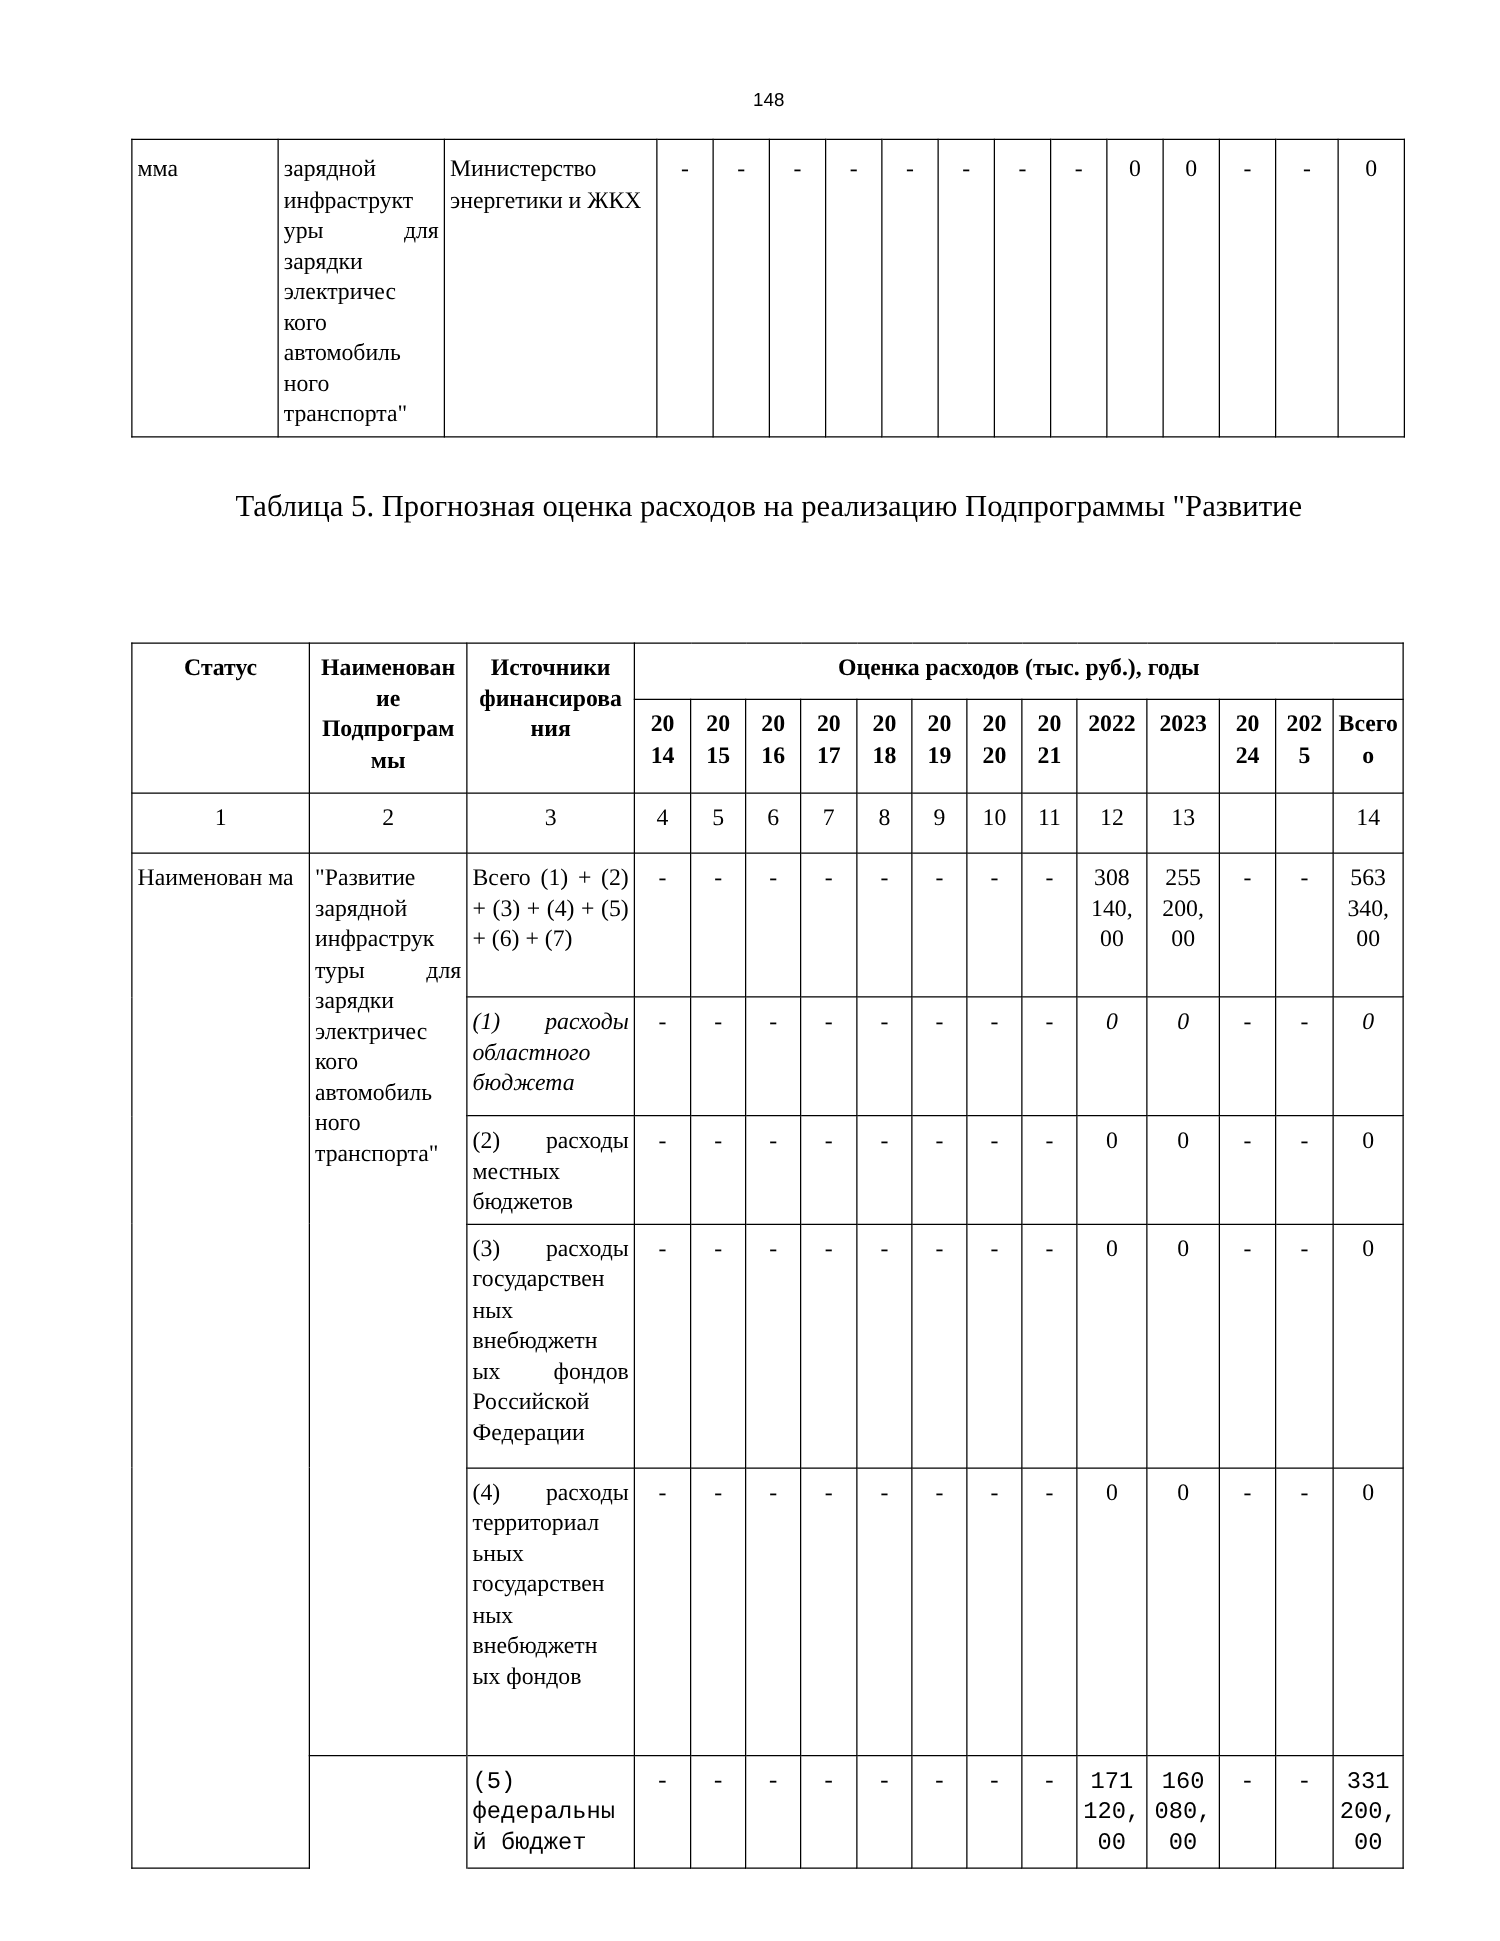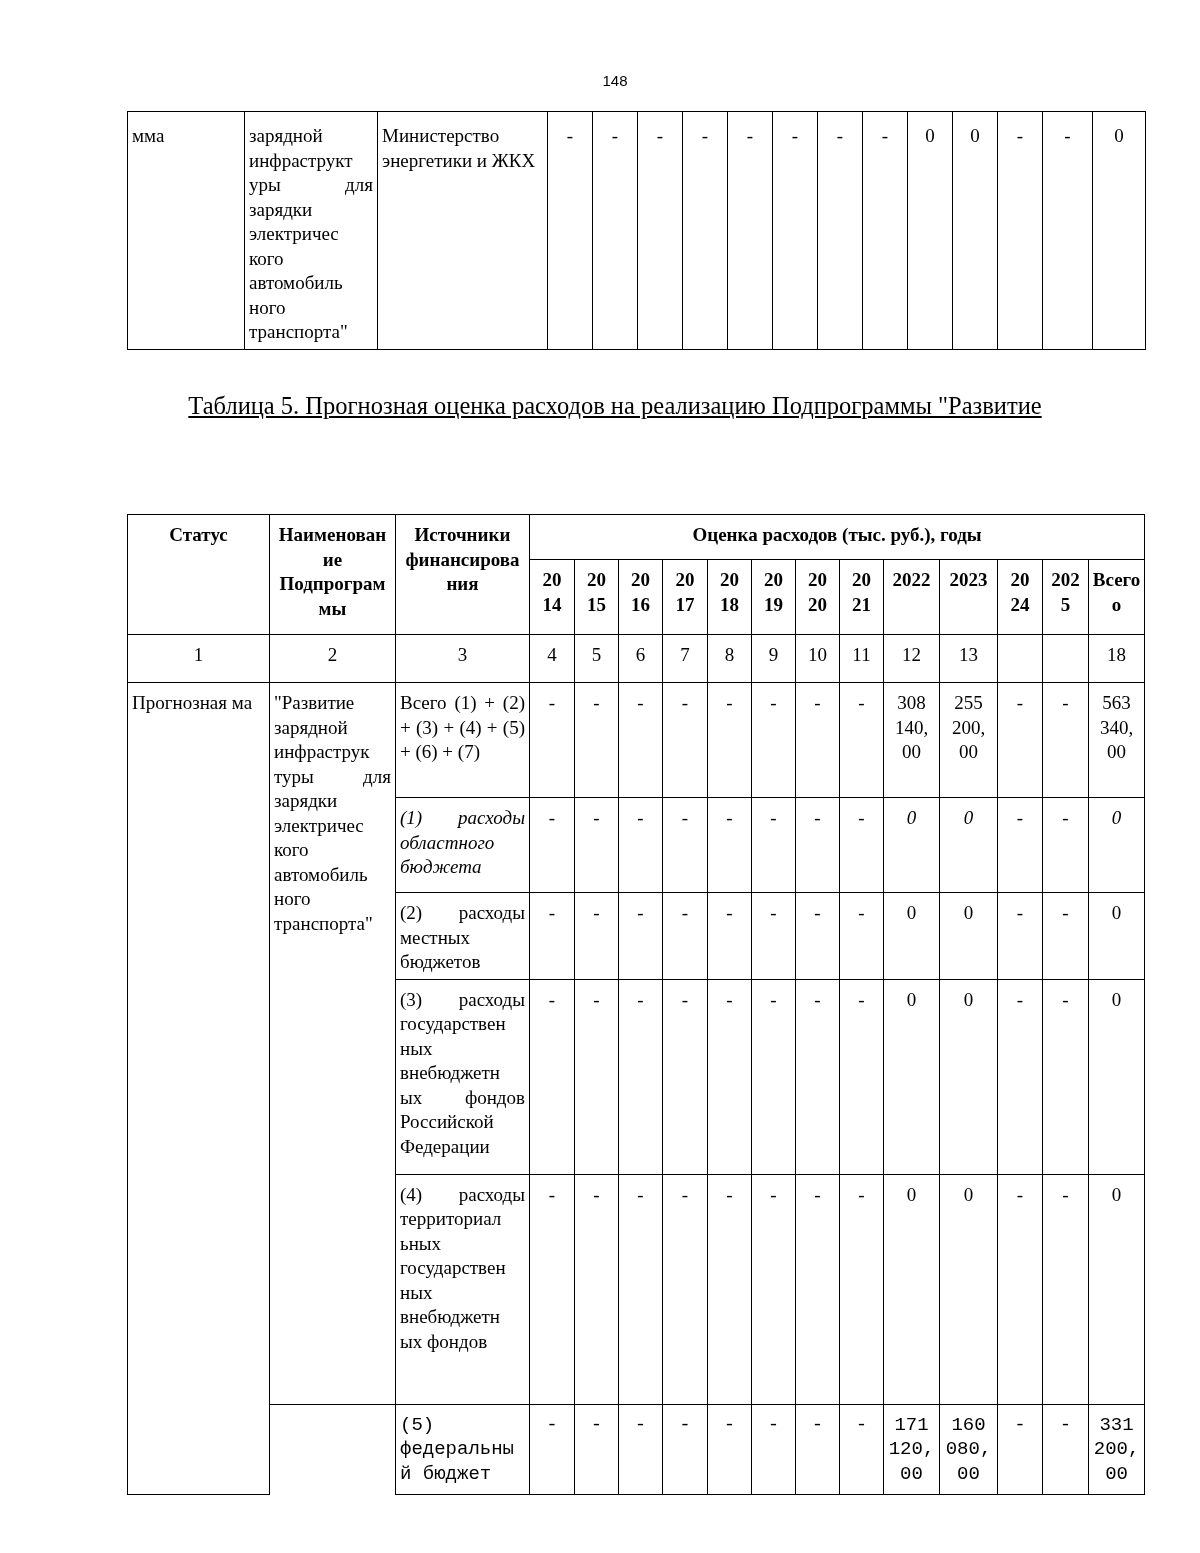--- a/index.html
+++ b/index.html
@@ -1,29 +1,29 @@
 <!DOCTYPE html>
 <html><head>
 <meta charset="utf-8">
 <style>
   html, body { margin: 0; padding: 0; background: #ffffff; }
   body { width: 1200px; height: 1553px; position: relative; overflow: hidden;
          font-family: "Liberation Serif", serif; color: #000; }
   .page-num { position: absolute; top: 72px; left: 0; width: 1230px; text-align: center;
               font-family: "Liberation Sans", sans-serif; font-size: 15px; }
-  table { border-collapse: collapse; table-layout: fixed; position: absolute; margin-left: 22px; }
+  table { border-collapse: collapse; table-layout: fixed; position: absolute; }
   td { border: 1px solid #000; vertical-align: top; font-size: 19px; line-height: 24.5px;
        padding: 8px 4px 4px 4px; }
   td.c { text-align: center; }
   td.j { text-align: justify; text-align-last: left; }
   td.num { text-align: center; padding-left: 2px; padding-right: 2px; }
   #top-table { left: 105px; top: 111px; width: 1018px; }
   #top-table td { height: 220px; padding-top: 12px; }
   .title { position: absolute; top: 390px; left: 100px; width: 1030px; text-align: center;
-           font-size: 24.5px; line-height: 31px; text-decoration: underline; }
+           font-size: 24.5px; line-height: 31px; }
   #main-table { left: 105px; top: 514px; width: 1018px; }
   .hdr td { vertical-align: top; font-weight: bold; }
   .no-bottom { border-bottom: none !important; }
 </style>
 </head>
 <body>
 
 <div class="page-num">148</div>
 
 <table id="top-table">
@@ -121,25 +121,25 @@
     <td class="num">6</td>
     <td class="num">7</td>
     <td class="num">8</td>
     <td class="num">9</td>
     <td class="num">10</td>
     <td class="num">11</td>
     <td class="num">12</td>
     <td class="num">13</td>
     <td class="num"></td>
     <td class="num"></td>
-    <td class="num">18</td>
+    <td class="num">14</td>
   </tr>
 
   <tr style="height:115px;">
-    <td rowspan="6">Прогнозная ма</td>
+    <td rowspan="6">Наименован ма</td>
     <td rowspan="5" class="j no-bottom">"Развитие зарядной инфраструк туры для зарядки электричес кого автомобиль ного транспорта"</td>
     <td class="j">Всего (1) + (2) + (3) + (4) + (5) + (6) + (7)</td>
     <td class="num">-</td>
     <td class="num">-</td>
     <td class="num">-</td>
     <td class="num">-</td>
     <td class="num">-</td>
     <td class="num">-</td>
     <td class="num">-</td>
     <td class="num">-</td>

